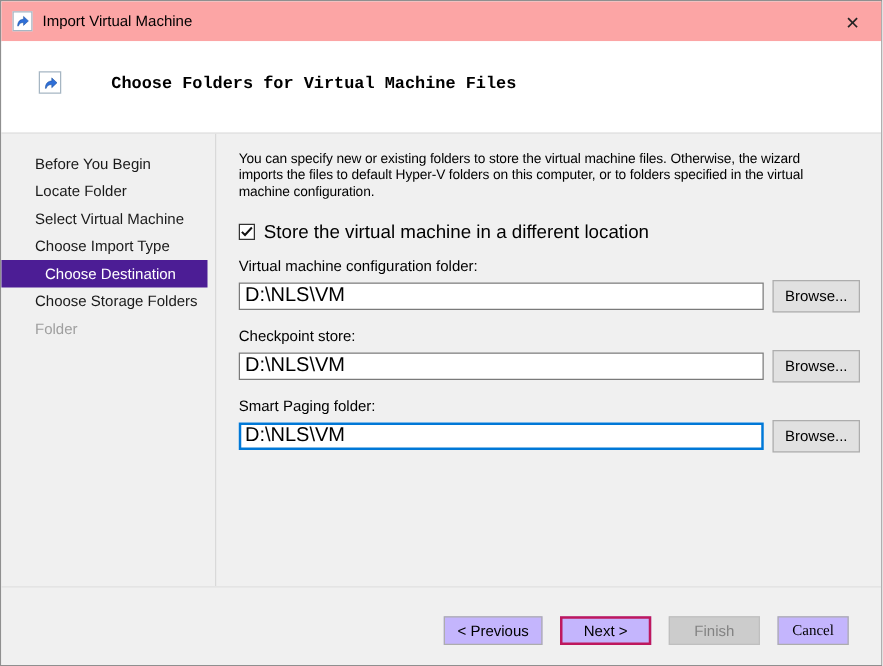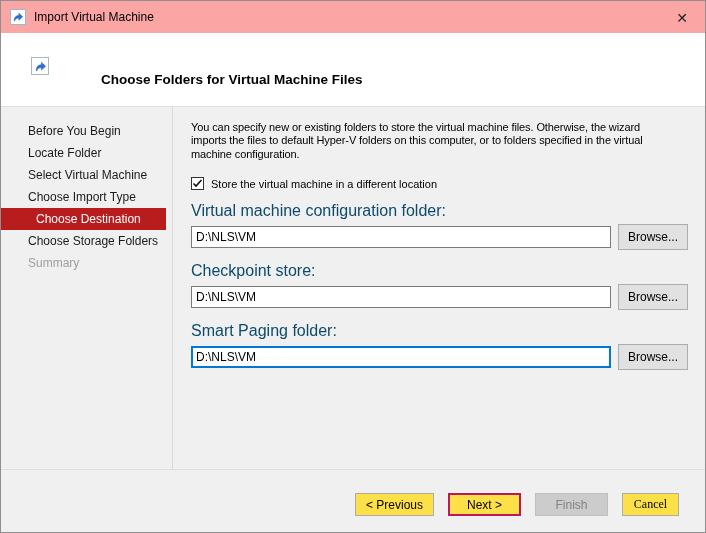--- a/index.html
+++ b/index.html
@@ -12,51 +12,51 @@
   .app-icon{width:16px;height:16px;box-sizing:border-box;border:1px solid #a6b6c3;background:#fff;
     display:flex;align-items:center;justify-content:center;flex:0 0 auto;}
   .titlebar-title{margin-left:8px;font-size:12px;color:#000;}
   .close-btn{position:absolute;right:12px;top:6px;width:22px;height:22px;display:flex;align-items:center;justify-content:center;
     font-size:14px;color:#222;cursor:pointer;background:transparent;border:none;font-family:inherit;}
 
   
   .header{position:absolute;top:32px;left:0;right:0;height:73px;background:#fff;}
   .wizard-icon{position:absolute;left:30px;top:24px;width:18px;height:18px;box-sizing:border-box;
     border:1px solid #a6b6c3;background:#fff;display:flex;align-items:center;justify-content:center;}
-  .page-title{position:absolute;left:88px;top:27px;margin:12px;font-size:13.5px;font-weight:bold;color:#000;}
+  .page-title{position:absolute;left:88px;top:27px;margin:0;font-size:13.5px;font-weight:bold;color:#000;font-family:Liberation Mono, monospace;}
 
   
   .main{position:absolute;top:105px;left:0;right:0;bottom:63px;background:#f0f0f0;border-top:1px solid #dfdfdf;}
   .sidebar{position:absolute;left:0;top:0;bottom:0;width:172px;box-sizing:border-box;
     border-right:1px solid #d9d9d9;padding-top:13px;}
   .nav-item{height:22px;line-height:22px;padding-left:27px;font-size:12px;color:#1a1a1a;margin-right:6px;cursor:default;}
-  .nav-item.selected{background:#b91c1c;color:#fff;padding-left:35px;}
+  .nav-item.selected{background:#4c1d95;color:#fff;padding-left:35px;}
   .nav-item.disabled{color:#9f9f9f;}
 
   .content{position:absolute;left:190px;top:14px;width:500px;}
   .desc-line{font-size:11px;letter-spacing:-0.1px;line-height:13.4px;color:#000;white-space:nowrap;}
   .checkbox-row{margin-top:16px;display:flex;align-items:center;cursor:default;}
   .checkbox{width:13px;height:13px;box-sizing:border-box;border:1px solid #333;background:#fff;
     display:flex;align-items:center;justify-content:center;flex:0 0 auto;}
-  .checkbox-label{margin-left:7px;font-size:11px;color:#000;}
+  .checkbox-label{margin-left:7px;font-size:15px;color:#000;}
 
   .field{margin-top:12px;}
   .field:first-of-type{margin-top:14px;}
-  .field-label{font-size:16px;color:#0c4a6e;margin-bottom:4px;}
+  .field-label{font-size:12px;color:#000000;margin-bottom:4px;}
   .input-row{display:flex;align-items:center;}
   .text-input{width:420px;height:22px;box-sizing:border-box;border:1px solid #7a7a7a;background:#fff;
-    font-size:12px;padding:0 4px;font-family:inherit;outline:none;color:#000;}
+    font-size:16px;padding:0 4px;font-family:inherit;outline:none;color:#000;}
   .text-input.focused{border:2px solid #0078d7;padding:0 3px;}
   .browse-btn{margin-left:7px;width:70px;height:26px;box-sizing:border-box;background:#e1e1e1;
     border:1px solid #adadad;font-size:12px;font-family:inherit;color:#000;cursor:pointer;}
 
   
   .footer{position:absolute;left:0;right:0;bottom:0;height:63px;box-sizing:border-box;background:#f0f0f0;border-top:1px solid #dfdfdf;}
   .footer-buttons{position:absolute;right:26px;top:23px;display:flex;gap:14px;}
-  .btn{height:23px;min-width:73px;box-sizing:border-box;background:#fde047;border:1px solid #adadad;
+  .btn{height:23px;min-width:73px;box-sizing:border-box;background:#c4b5fd;border:1px solid #adadad;
     font-size:12px;font-family:inherit;color:#000;padding:0 10px;cursor:pointer;}
   .btn.default{border:2px solid #be185d;}
   .btn.disabled{background:#cccccc;border-color:#bfbfbf;color:#838383;cursor:default;}
   .btn.cancel{min-width:57px;font-family:Liberation Serif, serif;}
 </style>
 </head>
 <body>
 
 <div class="window">
 
@@ -81,21 +81,21 @@
 
   <div class="main">
 
     <div class="sidebar">
       <div class="nav-item">Before You Begin</div>
       <div class="nav-item">Locate Folder</div>
       <div class="nav-item">Select Virtual Machine</div>
       <div class="nav-item">Choose Import Type</div>
       <div class="nav-item selected">Choose Destination</div>
       <div class="nav-item">Choose Storage Folders</div>
-      <div class="nav-item disabled">Summary</div>
+      <div class="nav-item disabled">Folder</div>
     </div>
 
     <div class="content">
       <div>
         <div class="desc-line">You can specify new or existing folders to store the virtual machine files. Otherwise, the wizard</div>
         <div class="desc-line">imports the files to default Hyper-V folders on this computer, or to folders specified in the virtual</div>
         <div class="desc-line">machine configuration.</div>
       </div>
 
       <div class="checkbox-row">

